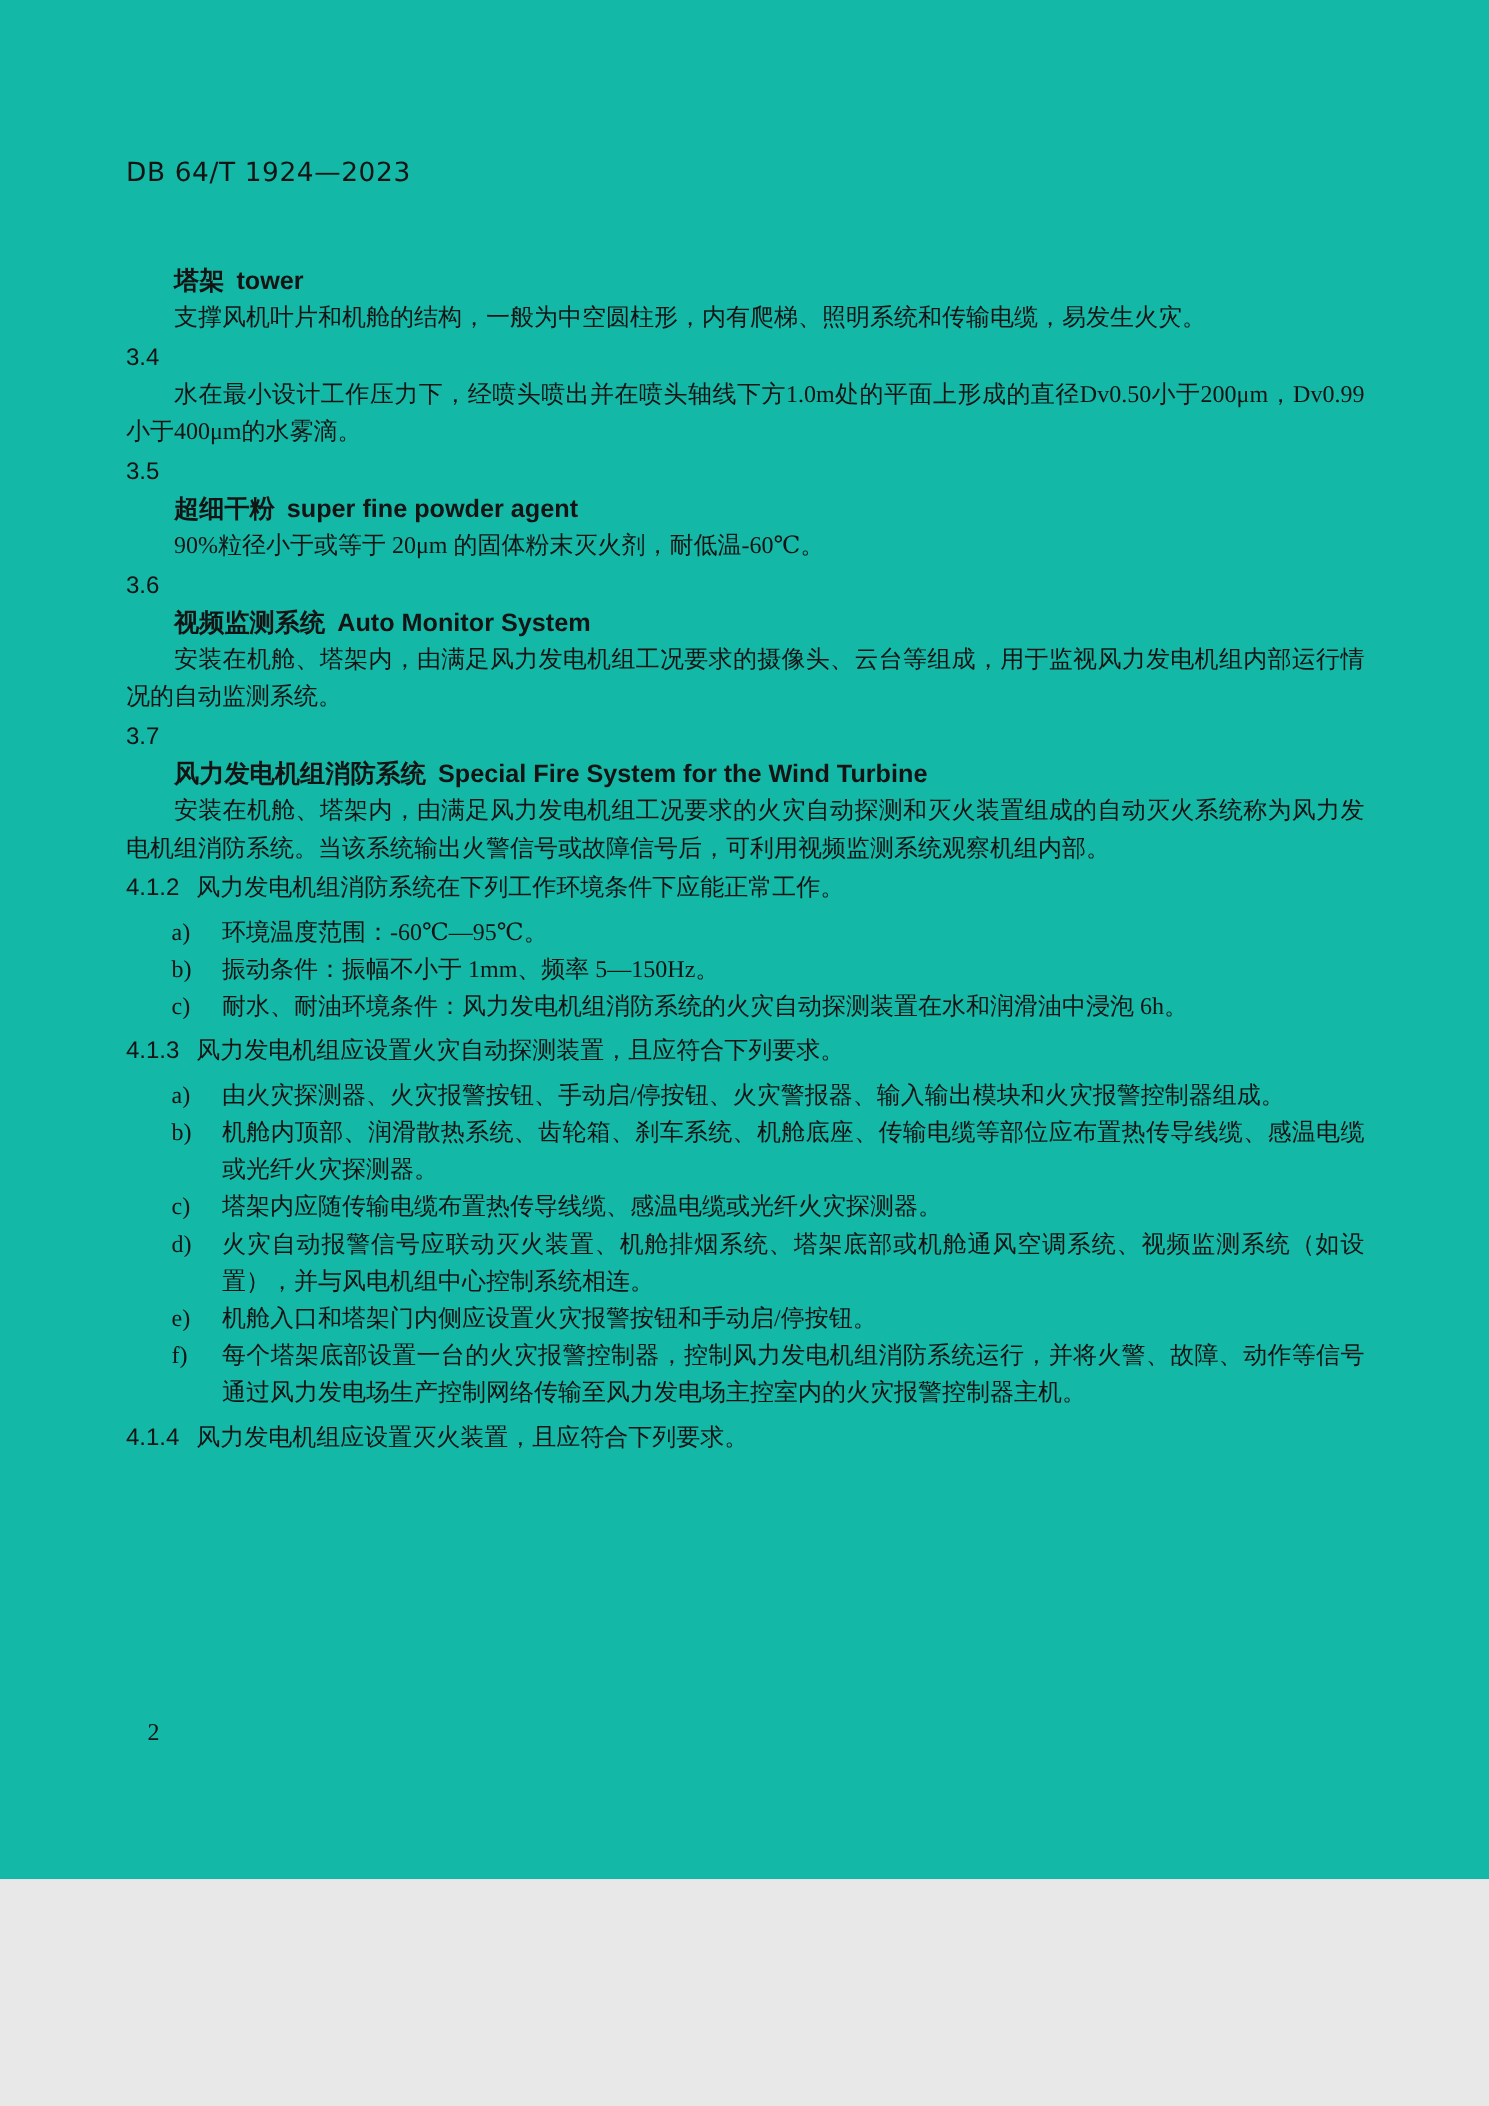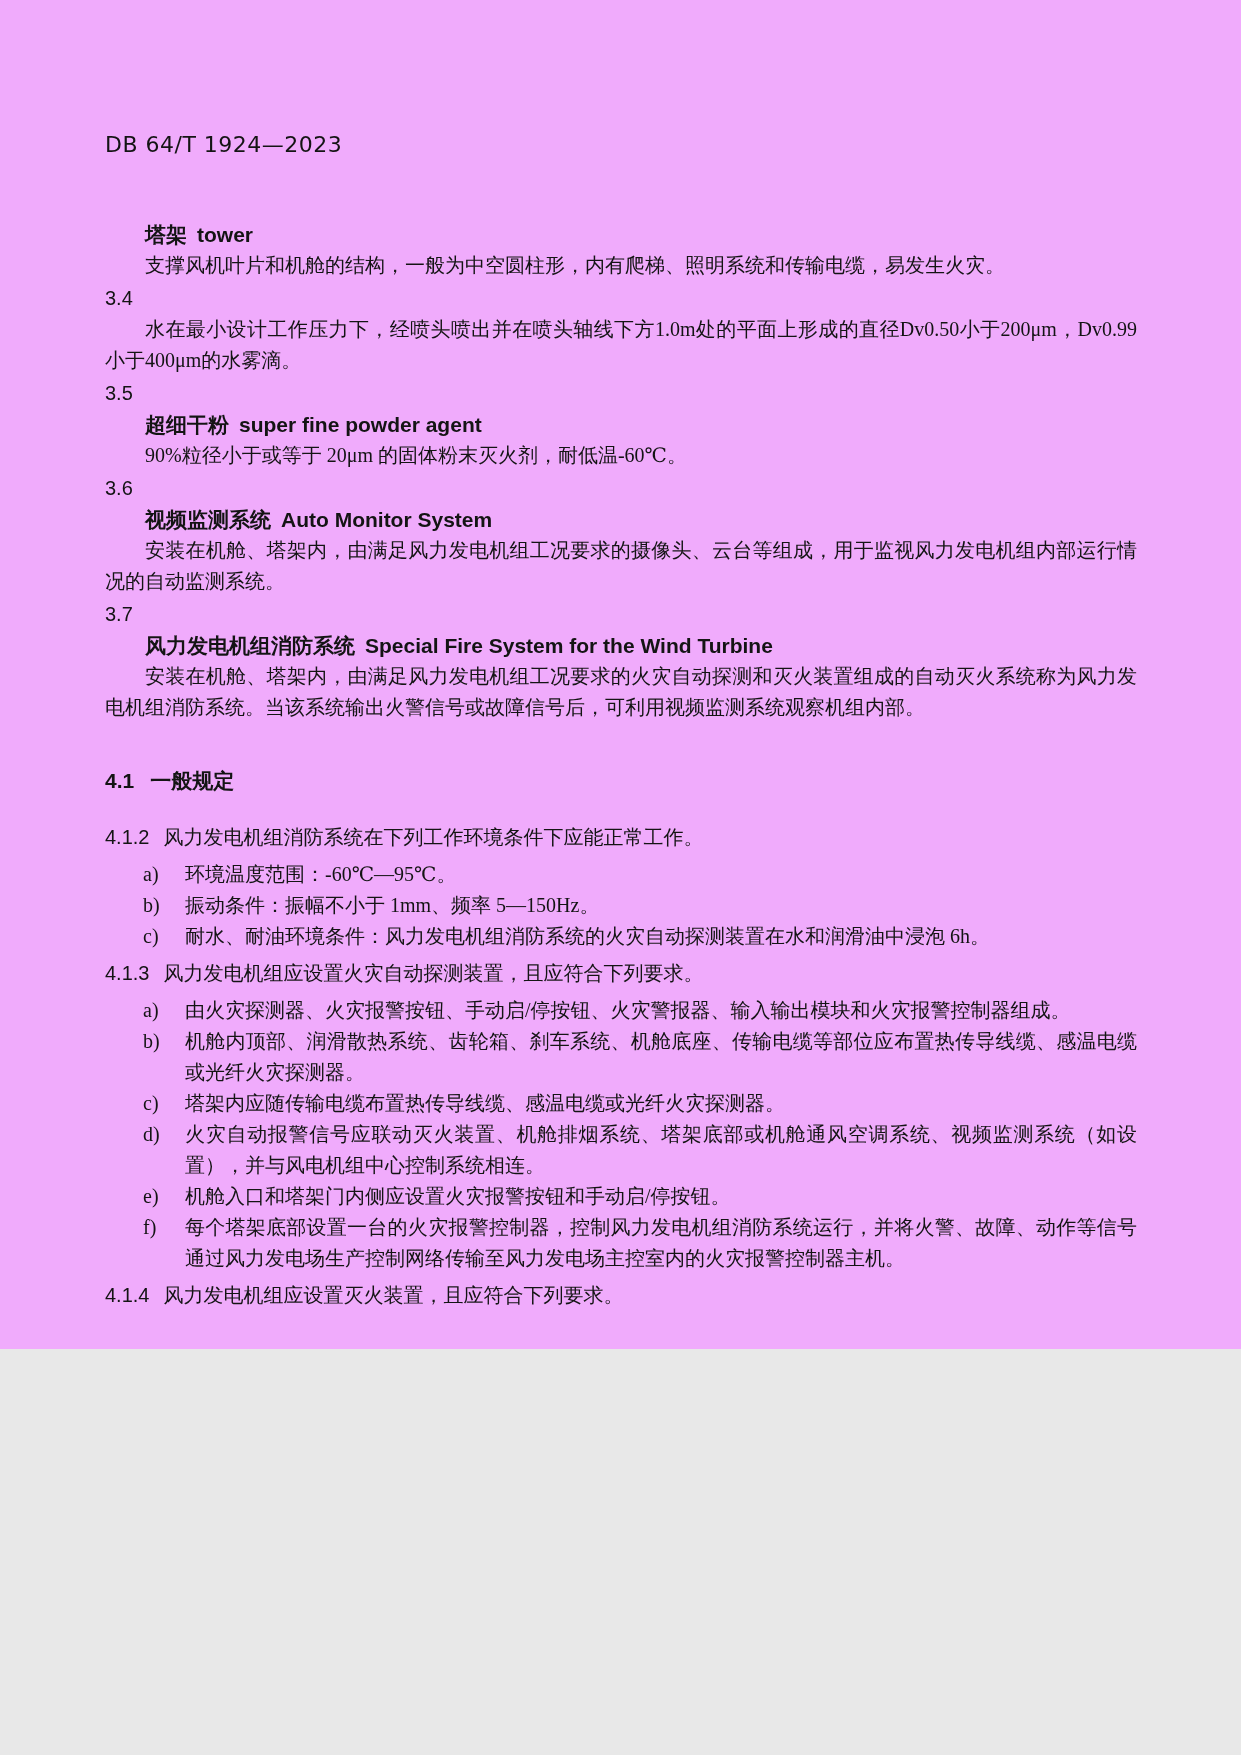--- a/index.html
+++ b/index.html
@@ -1,21 +1,21 @@
 <!DOCTYPE html>
 <html><head>
 <meta charset="utf-8">
 <style>
   html,body{margin:0;padding:0;background:#e8e8e8;}
   .page{
     position:relative;
     width:1241px;
-    height:1349px;
+    height:1566px;
     margin:0 auto;
-    background:#f0abfc;
+    background:#14b8a6;
     font-family:"Liberation Serif","DejaVu Serif",serif;
     color:#141414;
     overflow:hidden;
   }
   .content{
     position:absolute;
     left:105px;
     top:132px;
     width:1032px;
   }
@@ -125,21 +125,20 @@
       <p class="para">安装在机舱、塔架内，由满足风力发电机组工况要求的摄像头、云台等组成，用于监视风力发电机组内部运行情况的自动监测系统。</p>
     </div>
 
     <div class="def-block">
       <div class="sec-num">3.7</div>
       <h3 class="term"><span class="term-zh">风力发电机组消防系统</span><span class="term-en">Special Fire System for the Wind Turbine</span></h3>
       <p class="para">安装在机舱、塔架内，由满足风力发电机组工况要求的火灾自动探测和灭火装置组成的自动灭火系统称为风力发电机组消防系统。当该系统输出火警信号或故障信号后，可利用视频监测系统观察机组内部。</p>
     </div>
 
 
-    <h3 class="subchapter"><span class="ch-num">4.1</span><span>一般规定</span></h3>
 
 
     <p class="clause"><span class="clause-num">4.1.2</span><span>风力发电机组消防系统在下列工作环境条件下应能正常工作。</span></p>
     <div class="item-list">
       <div class="list-item">
           <span class="item-label">a)</span>
           <span class="item-text">环境温度范围：-60℃—95℃。</span>
         </div>
       <div class="list-item">
           <span class="item-label">b)</span>

